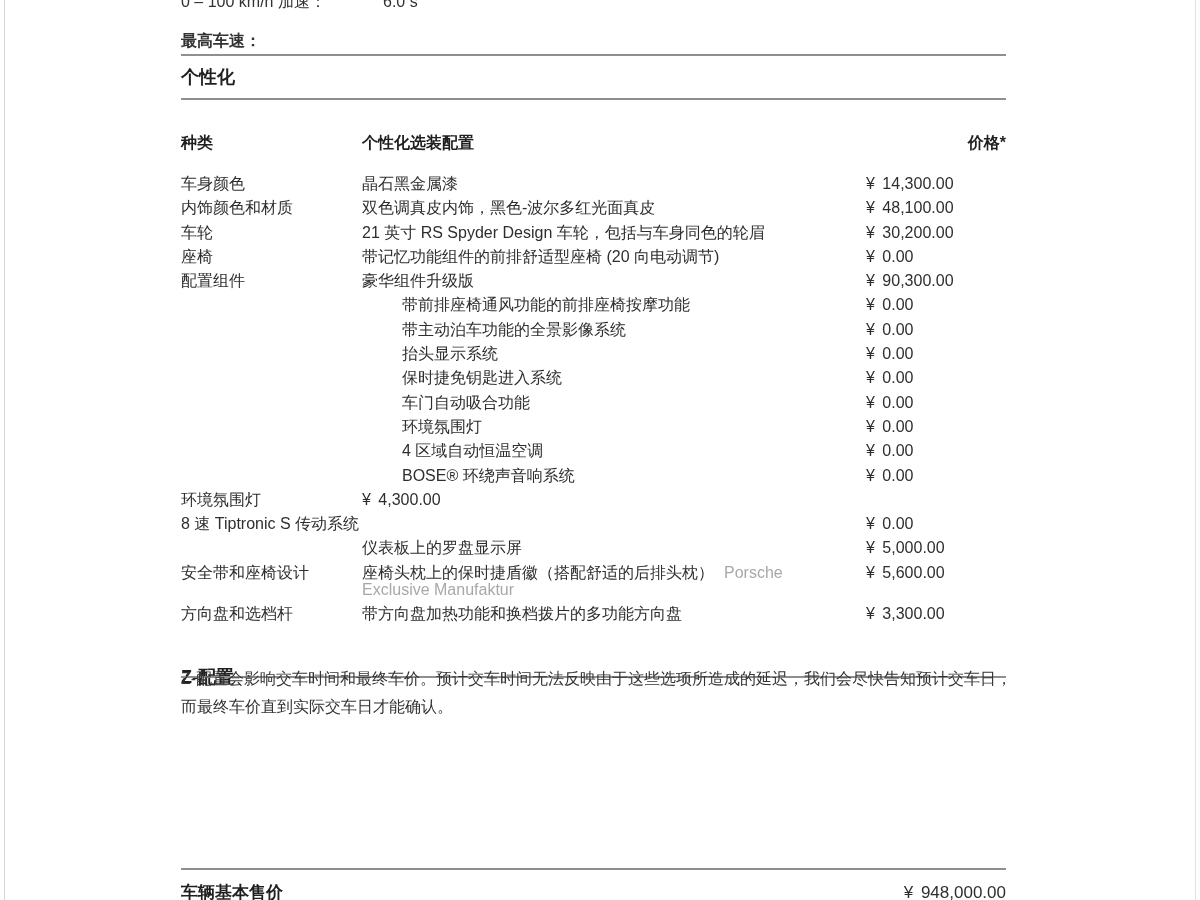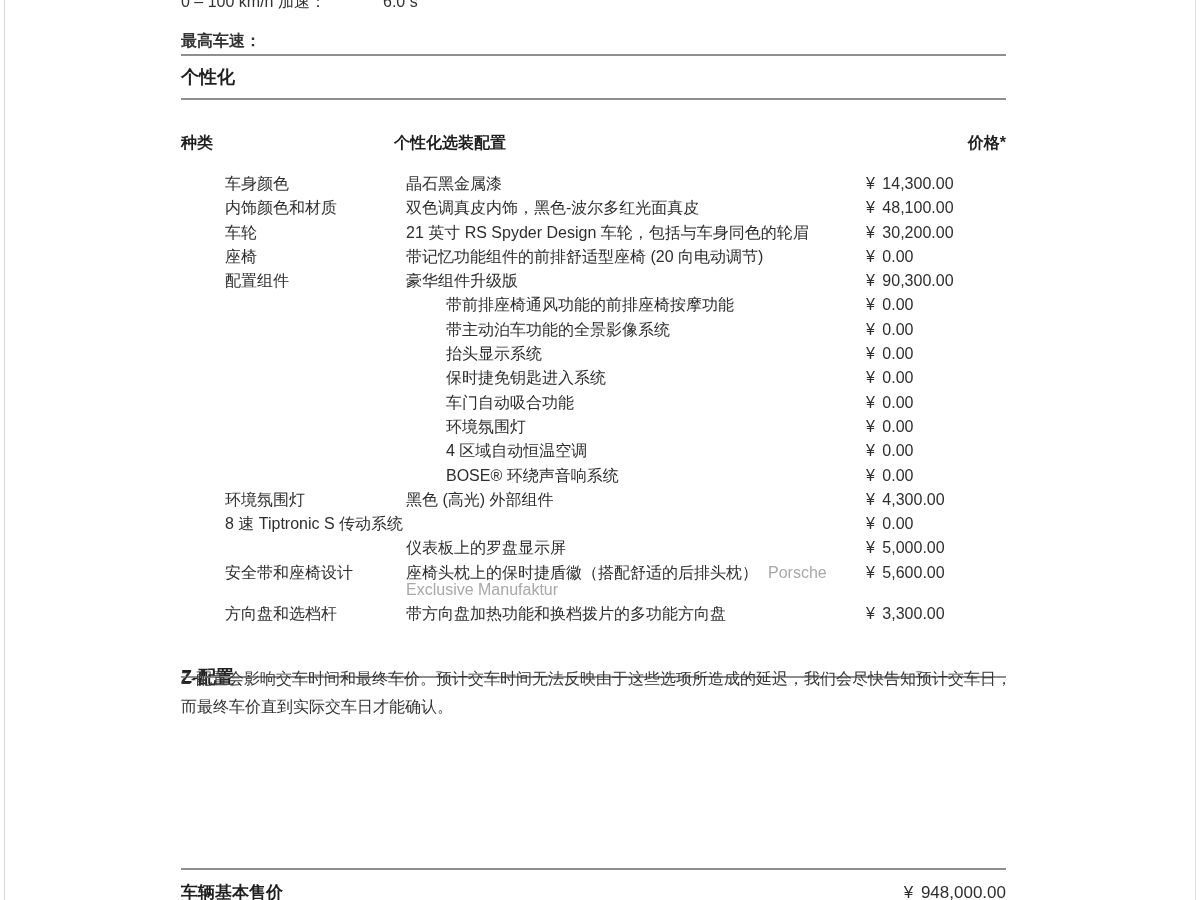--- a/index.html
+++ b/index.html
@@ -16,26 +16,26 @@
   .abs { position:absolute; left:181px; width:825px; }
 
   .spec-line { display:flex; line-height:24px; font-size:16px; color:#333; }
   .spec-label { width:202px; }
   .spec-value { }
 
   .rule { position:absolute; left:181px; width:825px; height:2px; background:#8f8f8f; }
 
   .section-title { font-size:18px; font-weight:bold; color:#1f1f1f; line-height:26px; }
 
-  .thead { display:flex; line-height:24px; font-size:16px; font-weight:bold; color:#1f1f1f;gap:32px; }
+  .thead { display:flex; line-height:24px; font-size:16px; font-weight:bold; color:#1f1f1f; }
   .thead .col-cat { width:181px; }
   .thead .col-desc { flex:1; }
   .thead .col-price { width:140px; text-align:right; }
 
-  .row { display:flex; min-height:24.3px; line-height:24.3px; font-size:16px; align-items:flex-start;margin-left:44px; }
+  .row { display:flex; min-height:24.3px; line-height:24.3px; font-size:16px; align-items:flex-start; }
   .col-cat { width:181px; flex:none; }
   .col-desc { flex:1; }
   .col-price { width:140px; flex:none; word-spacing:3px; white-space:nowrap; }
   .row.indent .col-desc { padding-left:40px; }
   .col-desc.two-line { line-height:17px; padding-top:3.5px; padding-bottom:3.5px; }
   .note { color:#a8a8a8; margin-left:10px; }
   .nowrap { white-space:nowrap; }
 
   .z-paragraph { font-size:16px; line-height:28px; color:#333; width:838px; }
 
@@ -143,21 +143,20 @@
   </div>
 
   <div class="row indent">
     <div class="col-cat"></div>
     <div class="col-desc">BOSE® 环绕声音响系统</div>
     <div class="col-price">¥ 0.00</div>
   </div>
 
   <div class="row">
     <div class="col-cat">环境氛围灯</div>
-    <div class="col-desc">黑色 (高光) 外部组件</div>
     <div class="col-price">¥ 4,300.00</div>
   </div>
 
   <div class="row">
     <div class="col-desc">8 速 Tiptronic S 传动系统</div>
     <div class="col-price">¥ 0.00</div>
   </div>
 
   <div class="row">
     <div class="col-cat"></div>

